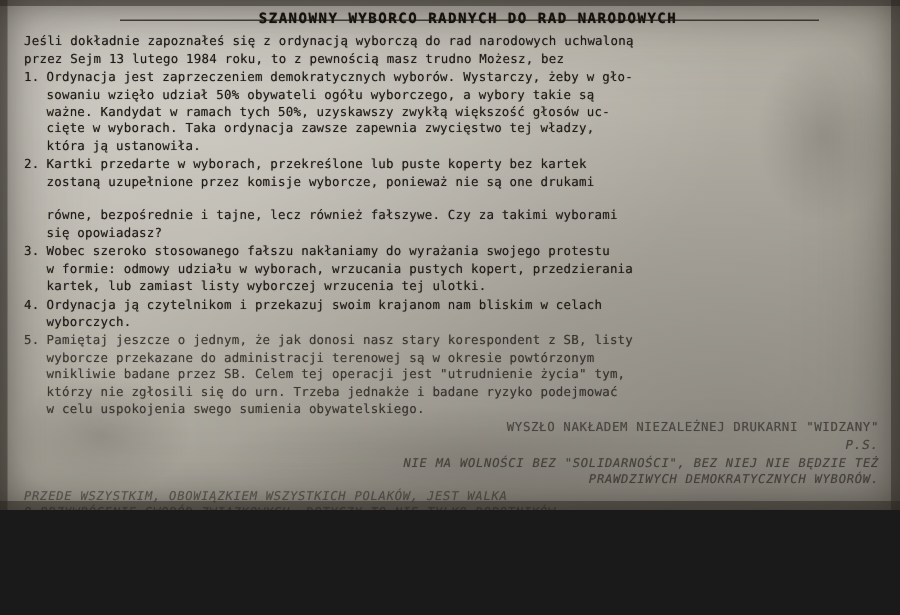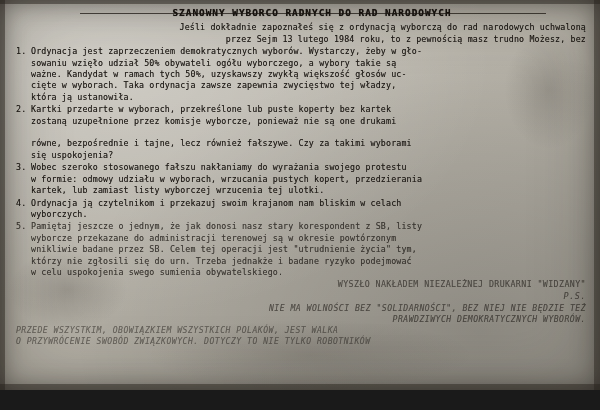--- a/index.html
+++ b/index.html
@@ -10,21 +10,21 @@
   body {
     width: 600px;
     height: 410px;
     overflow: hidden;
     font-family: "DejaVu Sans Mono", monospace;
   }
 
   #sheet {
     position: relative;
     width: 600px;
-    height: 390px;
+    height: 340px;
     background: #b9b6ac;
     background-image:
       radial-gradient(ellipse at 20% 15%, rgba(255,255,255,0.28), rgba(255,255,255,0) 55%),
       radial-gradient(ellipse at 80% 85%, rgba(0,0,0,0.18), rgba(0,0,0,0) 60%),
       linear-gradient(160deg, #c3bfb5 0%, #b4b0a6 45%, #a9a59b 100%);
     overflow: hidden;
   }
 
   
   #sheet::after {
@@ -78,21 +78,20 @@
     position: absolute;
     left: 42px;
     right: 40px;
     top: 50%;
     height: 1px;
     background: rgba(30,25,20,0.75);
   }
 
   .intro {
     margin: 2px 0 1px 0;
-    text-align: right;
   }
 
   ol.items {
     list-style: none;
     margin: 0;
     padding: 0;
     counter-reset: li;
   }
   ol.items > li {
     position: relative;
@@ -181,21 +180,21 @@
         <span class="ln">cięte w wyborach. Taka ordynacja zawsze zapewnia zwycięstwo tej władzy,</span><br>
         <span class="ln">która ją ustanowiła.</span>
       </li>
 
       <li>
         <span class="num">2.</span>
         <span class="ln">Kartki przedarte w wyborach, przekreślone lub puste koperty bez kartek</span><br>
         <span class="ln">zostaną uzupełnione przez komisje wyborcze, ponieważ nie są one drukami</span><br>
         <br>
         <span class="ln">równe, bezpośrednie i tajne, lecz również fałszywe. Czy za takimi wyborami</span><br>
-        <span class="ln">się uspokojenia?</span>
+        <span class="ln">się opowiadasz?</span>
       </li>
 
       <li>
         <span class="num">3.</span>
         <span class="ln">Wobec szeroko stosowanego fałszu nakłaniamy do wyrażania swojego protestu</span><br>
         <span class="ln">w formie: odmowy udziału w wyborach, wrzucania pustych kopert, przedzierania</span><br>
         <span class="ln">kartek, lub zamiast listy wyborczej wrzucenia tej ulotki.</span>
       </li>
 
       <li>

